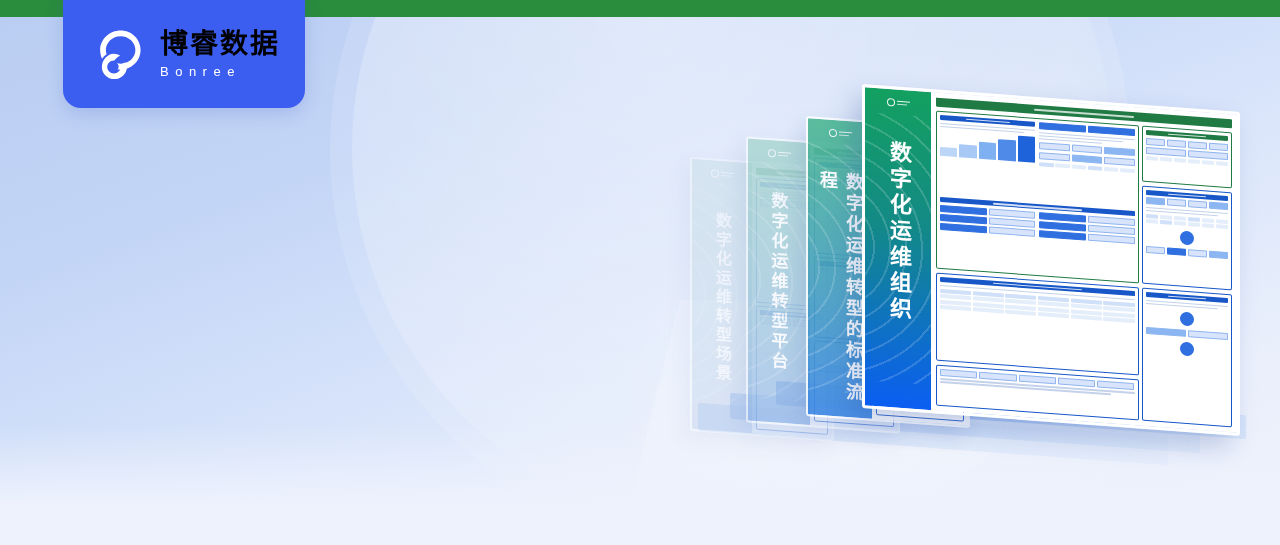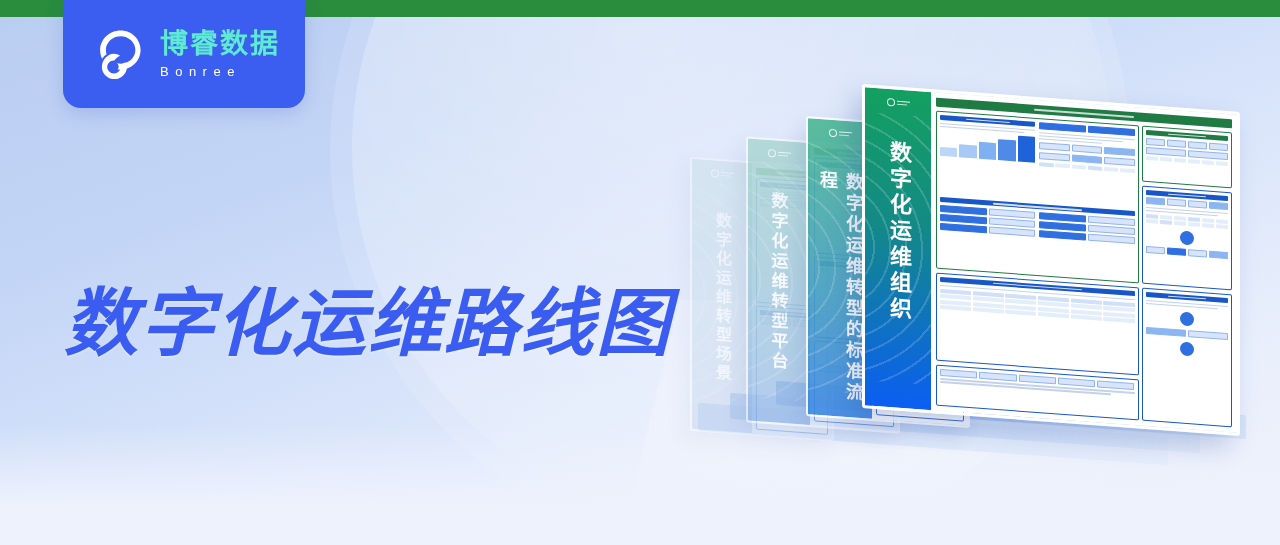--- a/index.html
+++ b/index.html
@@ -52,21 +52,21 @@
   
   #logo-plaque{
     position:absolute;left:63px;top:0;width:242px;height:108px;
     background:#3c5ef0;border-radius:0 0 18px 18px;
     display:flex;align-items:center;justify-content:center;gap:14px;
     z-index:8;box-shadow:0 6px 18px rgba(40,70,190,.18);
   }
   #logo-mark{width:58px;height:58px;flex:0 0 auto;}
   .logo-text{display:flex;flex-direction:column;align-items:flex-start;line-height:1;}
   .logo-cn{
-    color:#5eead4;font-size:28px;font-weight:700;letter-spacing:2px;
+    color:#000000;font-size:28px;font-weight:700;letter-spacing:2px;
     font-family:"DejaVu Sans","Liberation Sans",sans-serif;
   }
   .logo-en{
     color:#fff;font-size:13px;letter-spacing:6.5px;margin-top:7px;
     font-family:"Liberation Sans",sans-serif;font-weight:400;
   }
 
   
   #headline{
     position:absolute;left:64px;top:236px;z-index:7;
@@ -194,21 +194,20 @@
       <path fill="#ffffff" d="M36 6c12.2 0 22 9.6 22 21.6S48.2 49.2 36 49.2c-3.6 0-7-0.9-10-2.4 2.3-1.1 4.3-2.6 6-4.5 1.3 0.3 2.6 0.5 4 0.5 9.1 0 16.3-7 16.3-15.2S45.1 12.4 36 12.4c-9.1 0-16.3 7-16.3 15.2 0 1.6 0.3 3.2 0.8 4.6-2 1.3-3.7 3-5 5-1.4-2.9-2.1-6.1-2.1-9.6C13.4 15.6 23.8 6 36 6z"></path>
       <path fill="#ffffff" d="M28.6 31.8c2.6 0 5 0.8 7 2.2-2.6 1.1-4.9 2.9-6.5 5.2-0.2 0-0.3 0-0.5 0-4.1 0-7.4 3.2-7.4 7.1s3.3 7.1 7.4 7.1 7.4-3.2 7.4-7.1c0-0.5-0.1-1-0.2-1.5 1.7-1.9 4-3.2 6.6-3.6 0.3 1.6 0.5 3.3 0.5 5.1 0 7.4-6.2 13.4-13.8 13.4S15.3 53.7 15.3 46.3s6.2-14.5 13.3-14.5z"></path>
       <ellipse fill="#3c5ef0" cx="28.8" cy="46.1" rx="5.1" ry="4.9" transform="rotate(-34 28.8 46.1)"></ellipse>
     </svg>
     <span class="logo-text">
       <span class="logo-cn">博睿数据</span>
       <span class="logo-en">Bonree</span>
     </span>
   </div>
 
-  <h1 id="headline">数字化运维路线图</h1>
 
   <div id="poster-stack">
 
     <div class="plinth" style="left:8px;top:340px;width:470px;height:28px;background:linear-gradient(110deg,rgba(190,212,246,.55),rgba(214,229,250,.25));transform:skewY(4.2deg);"></div>
     <div class="plinth" style="left:40px;top:330px;width:470px;height:26px;background:linear-gradient(110deg,rgba(168,198,244,.6),rgba(206,224,250,.3));transform:skewY(4.2deg);"></div>
     <div class="plinth" style="left:86px;top:318px;width:470px;height:24px;background:linear-gradient(110deg,rgba(120,164,238,.75),rgba(186,212,248,.4));transform:skewY(4.2deg);"></div>
 
     <div class="poster" style="left:0px;top:82px;width:140px;height:270px;transform:skewY(4.2deg);opacity:.34;border:2px solid rgba(255,255,255,.75);">
       <div class="rail" style="width:60px;background:linear-gradient(180deg,#9ec9c3,#9fb9e3);">
         <div class="rail-rings"></div>

